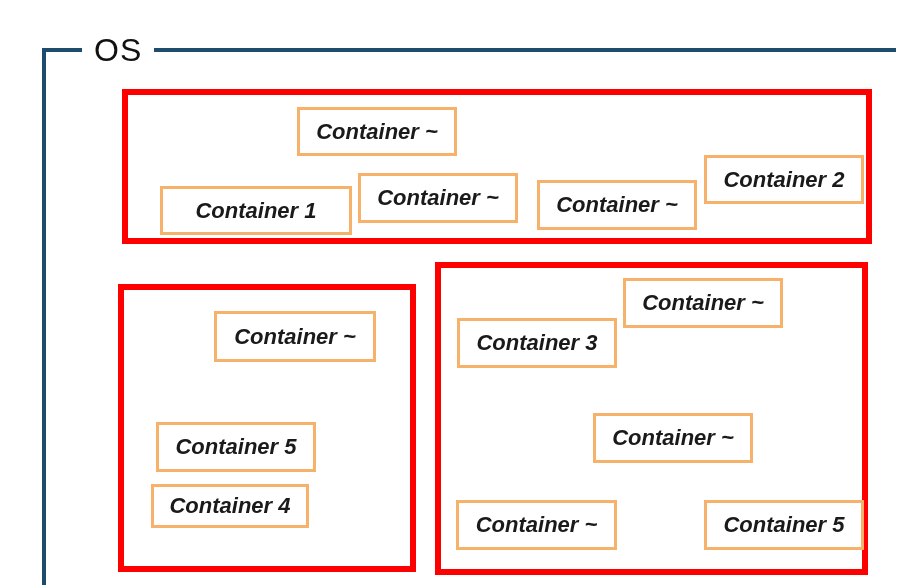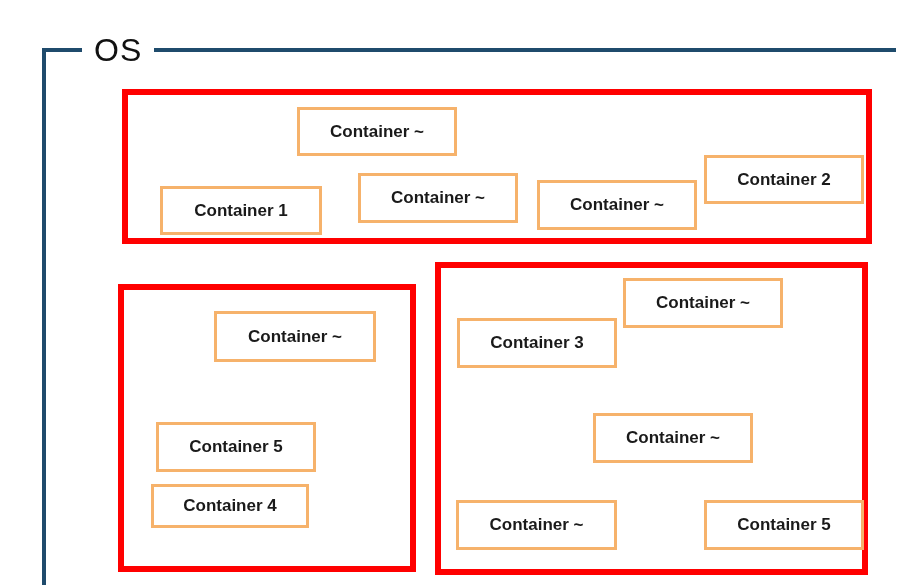--- a/index.html
+++ b/index.html
@@ -42,32 +42,33 @@
     background:var(--background);
   }
   .container-box{
     position:absolute;
     border:3px solid var(--container-border);
     background:var(--background);
     display:flex;
     align-items:center;
     justify-content:center;
     color:var(--text);
-    font-size:17px;
+    font-size:22px;
     font-weight:700;
     white-space:nowrap;
+    font-style:italic;
   }
   
   .group-top{left:76px;top:37px;width:750px;height:155px;}
   .group-bottom-left{left:72px;top:232px;width:298px;height:288px;}
   .group-bottom-right{left:389px;top:210px;width:433px;height:313px;}
 
   
   .g1-c0{left:169px;top:12px;width:160px;height:49px;}
-  .g1-c1{left:32px;top:91px;width:162px;height:49px;}
+  .g1-c1{left:32px;top:91px;width:192px;height:49px;}
   .g1-c2{left:230px;top:78px;width:160px;height:50px;}
   .g1-c3{left:409px;top:85px;width:160px;height:50px;}
   .g1-c4{left:576px;top:60px;width:160px;height:49px;}
 
   
   .g2-c0{left:90px;top:21px;width:162px;height:51px;}
   .g2-c1{left:32px;top:132px;width:160px;height:50px;}
   .g2-c2{left:27px;top:194px;width:158px;height:44px;}
 
   

